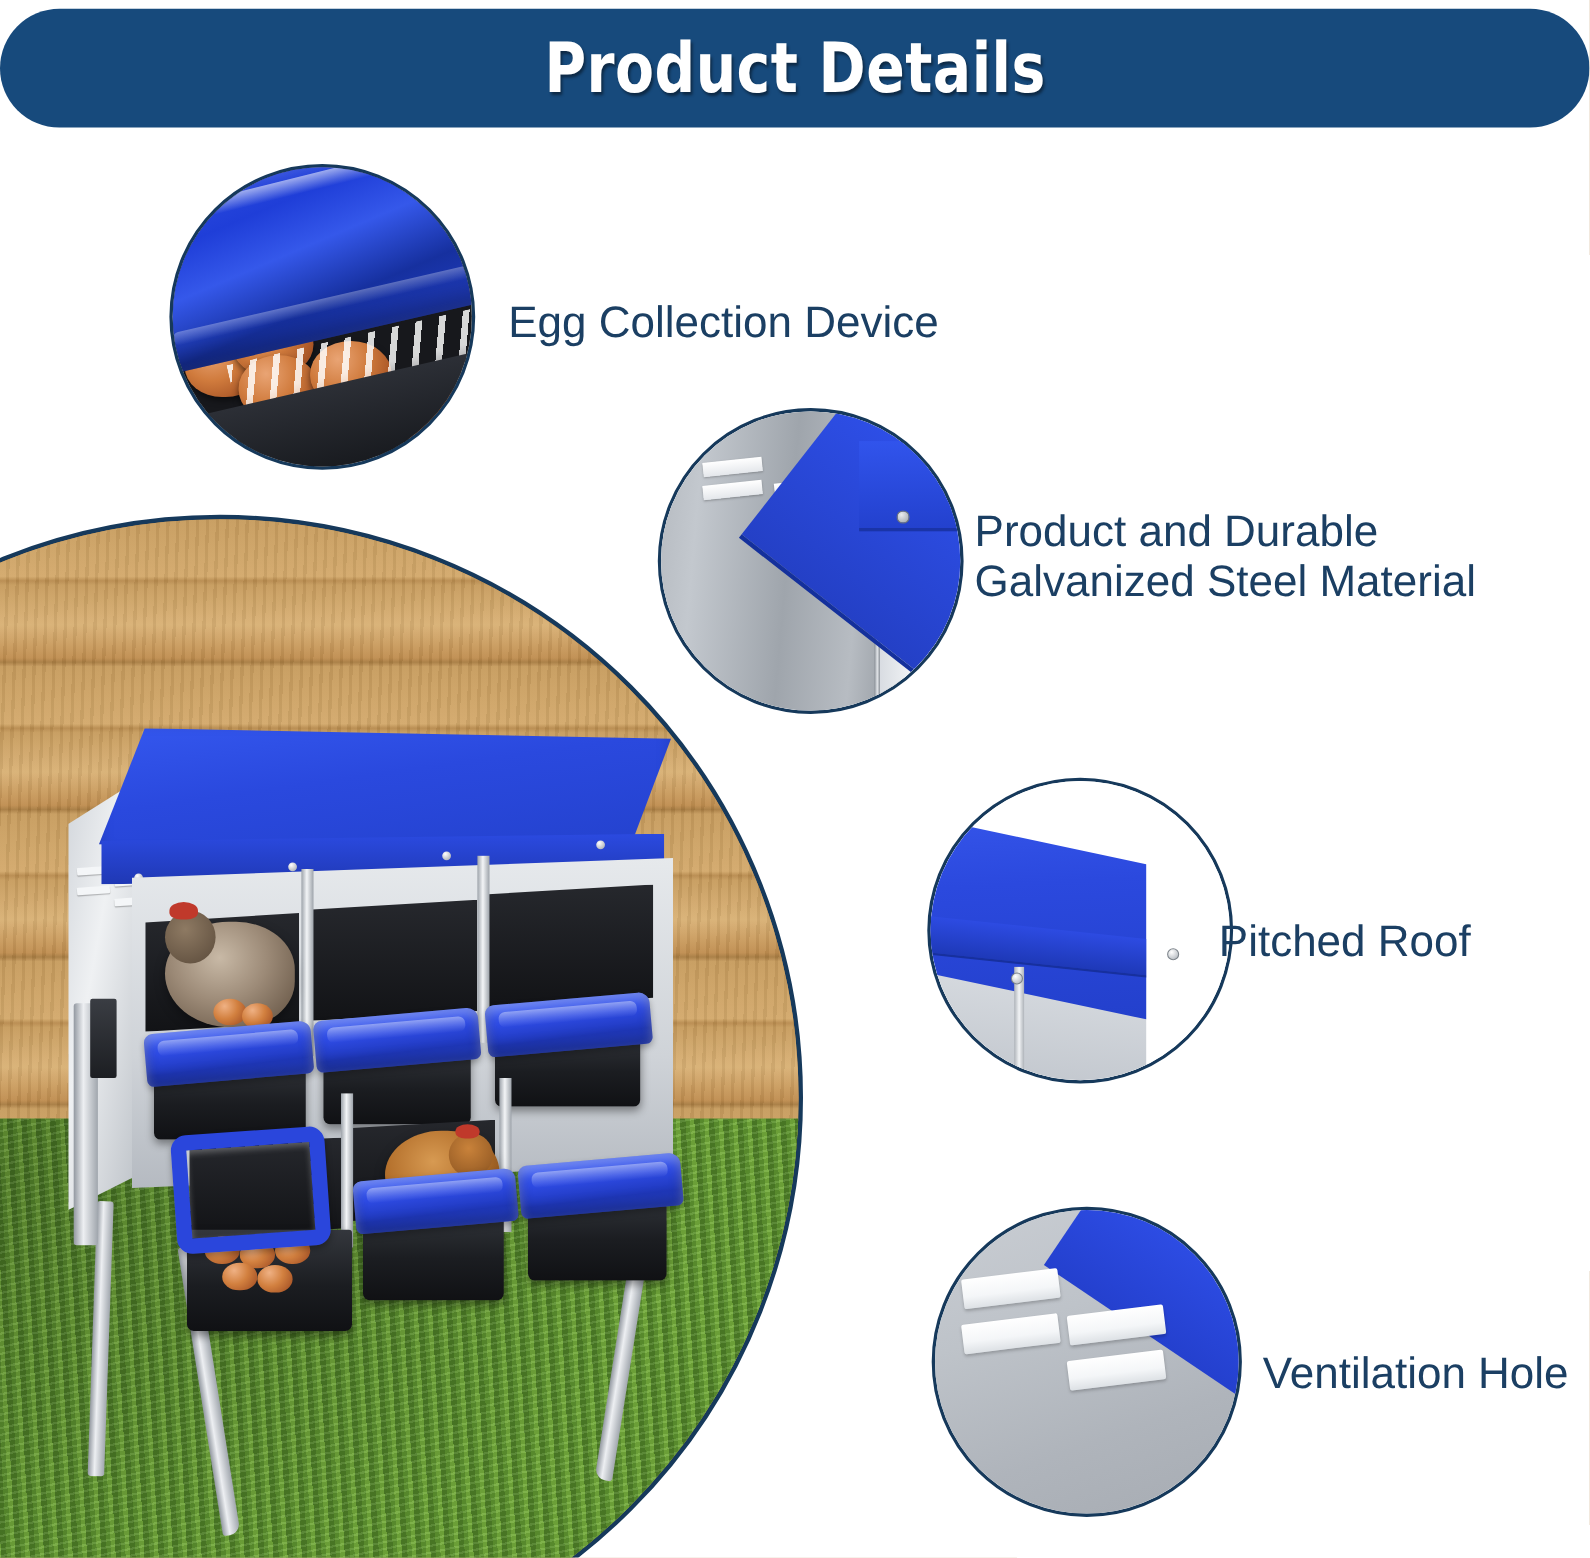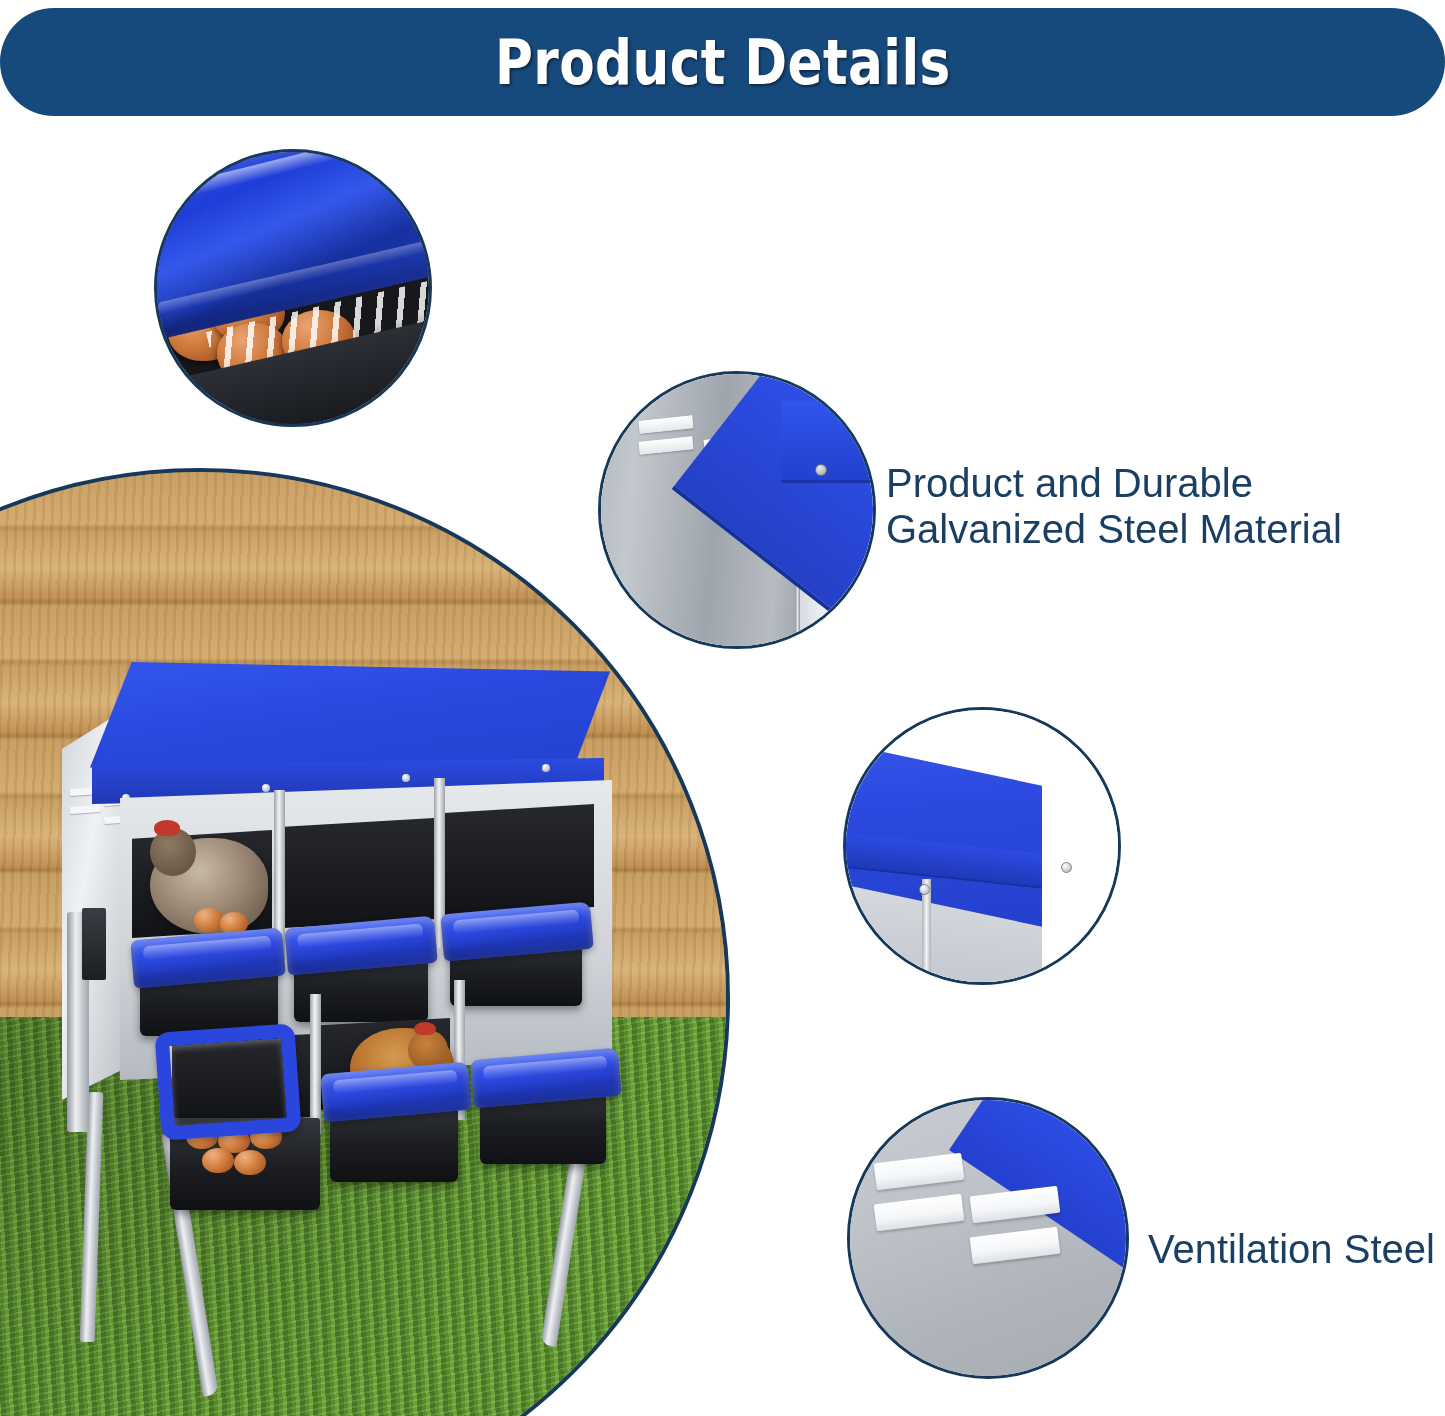--- a/index.html
+++ b/index.html
@@ -407,20 +407,21 @@
     <div class="egg" style="left:46%; top:58%; width:27%; height:22%;"></div>
     <div class="egg" style="left:48%; top:73%; width:27%; height:22%;"></div>
     <div class="egg" style="left:70%; top:70%; width:26%; height:21%;"></div>
     <div class="egg-grate"></div>
     <div class="egg-tray-front"></div>
     <div class="egg-lid">
       <div class="egg-lid-rib"></div>
       <div class="egg-lid-rib2"></div>
     </div>
   </div>
+  <div class="label" id="label-egg">Egg Collection Device</div>
 
   <div class="circle" id="circle-steel">
     <div class="cfill" style="background:#E6E8EB;"></div>
     <div class="gv-panel"></div>
     <div class="slot" style="left:14%; top:16%; width:20%; transform:rotate(-6deg);"></div>
     <div class="slot" style="left:14%; top:24%; width:20%; transform:rotate(-6deg);"></div>
     <div class="slot" style="left:38%; top:23%; width:20%; transform:rotate(-6deg);"></div>
     <div class="slot" style="left:38%; top:31%; width:20%; transform:rotate(-6deg);"></div>
     <div class="gv-rightcol"></div>
     <div class="gv-edge"></div>
@@ -433,24 +434,25 @@
 
   <div class="circle" id="circle-roof">
     <div class="cfill pr-bg"></div>
     <div class="pr-body"></div>
     <div class="pr-top"></div>
     <div class="pr-fascia"></div>
     <div class="pr-post"></div>
     <div class="pr-rivet" style="left:27%; top:64%;"></div>
     <div class="pr-rivet" style="left:79%; top:56%;"></div>
   </div>
+  <div class="label" id="label-roof">Pitched Roof</div>
 
   <div class="circle" id="circle-vent">
     <div class="cfill vh-panel"></div>
     <div class="vh-roof"></div>
     <div class="vslot" style="left:9%;  top:21%; width:32%; transform:rotate(-7deg);"></div>
     <div class="vslot" style="left:9%;  top:36%; width:32%; transform:rotate(-7deg);"></div>
     <div class="vslot" style="left:44%; top:33%; width:32%; transform:rotate(-7deg);"></div>
     <div class="vslot" style="left:44%; top:48%; width:32%; transform:rotate(-7deg);"></div>
   </div>
-  <div class="label" id="label-vent">Ventilation Steel</div>
+  <div class="label" id="label-vent">Ventilation Hole</div>
 
 </div>
 
 </body></html>

